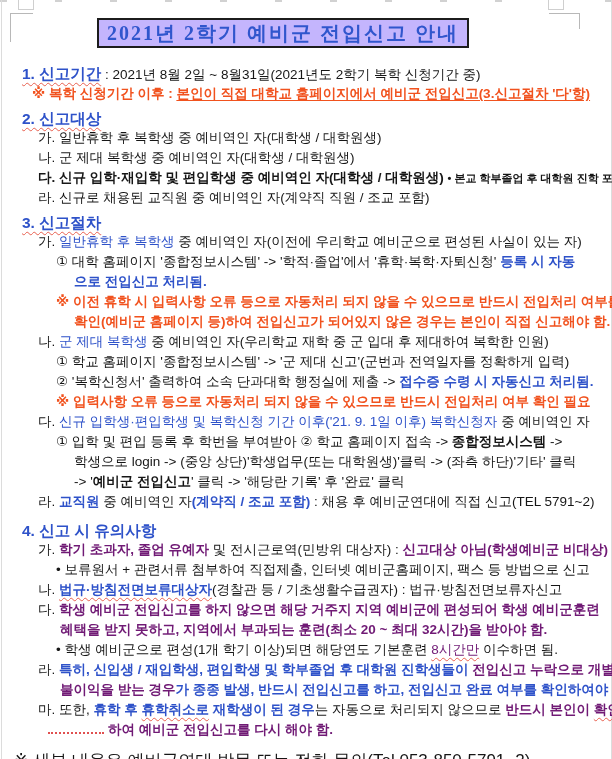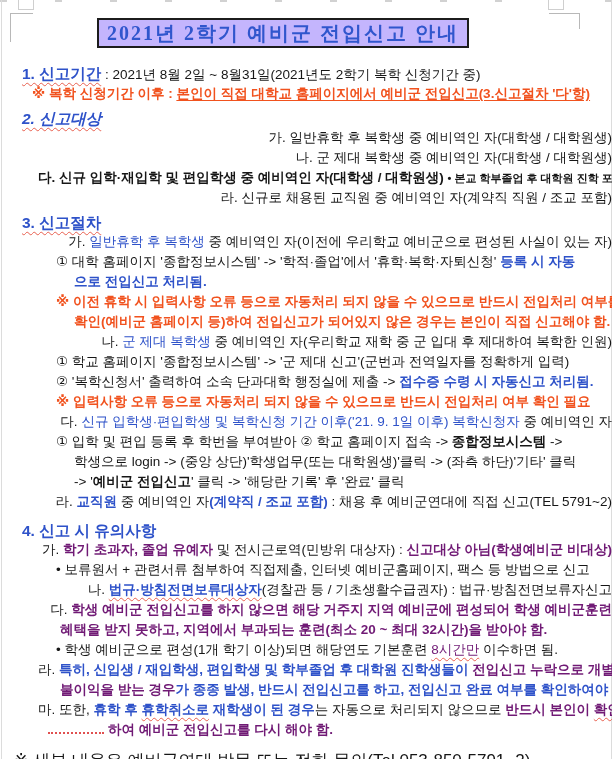--- a/index.html
+++ b/index.html
@@ -44,21 +44,21 @@
   .c-b{color:#2e52c9;}
   .c-r{color:#701a75;}
   .c-o{color:#f1521e;}
   .bold{font-weight:bold;}
   .u-ln{text-decoration:underline;text-underline-offset:2px;}
   .u-sq{text-decoration:underline;text-decoration-style:wavy;
     text-decoration-color:#e86050;text-decoration-thickness:1px;text-underline-offset:3px;}
   .squig-pad{display:inline-block;width:56px;height:4px;border-bottom:2px dotted #e05050;
     margin-right:4px;}
   .ind-0{padding-left:22px;}
-  .ind-1{padding-left:38px;text-align:right;}
+  .ind-1{padding-left:38px;}
   .ind-1x{padding-left:32px;}
   .ind-1w{padding-left:60px;}
   .ind-2{padding-left:56px;}
   .ind-2w{padding-left:74px;}
   .ind-m{padding-left:48px;}
   .ind-f{padding-left:14px;}
 </style>
 </head>
 <body>
 
@@ -70,21 +70,21 @@
 <div class="corner-tl"></div>
 <div class="corner-tr"></div>
 
 <div class="title-box">
   <span class="title-text">2021년 2학기 예비군 전입신고 안내</span>
 </div>
 
 <div class="doc">
     <div class="line ind-0" style="margin-top: 6px;"><span class="c-b bold u-sq s-h">1. 신고기간</span><span class="c-k"> : </span><span class="c-k">2021년 8월 2일 ~ 8월31일(2021년도 2학기 복학 신청기간 중)</span></div>
     <div class="line ind-1x"><span class="c-o bold">※ 복학 신청기간 이후 : </span><span class="c-o bold u-ln">본인이 직접 대학교 홈페이지에서 예비군 전입신고(3.신고절차 '다'항)</span></div>
-    <div class="line ind-0 s-h" style="margin-top: 2px; font-style: italic;"><span class="c-b bold u-sq s-h">2. 신고대상</span></div>
+    <div class="line ind-0 s-h" style="margin-top: 2px;"><span class="c-b bold u-sq s-h">2. 신고대상</span></div>
     <div class="line ind-1"><span class="c-k">가. 일반휴학 후 복학생 중 예비역인 자(대학생 / 대학원생)</span></div>
     <div class="line ind-1"><span class="c-k">나. 군 제대 복학생 중 예비역인 자(대학생 / 대학원생)</span></div>
     <div class="line ind-1"><span class="c-k bold">다. 신규 입학·재입학 및 편입학생 중 예비역인 자(대학생 / 대학원생) </span><span class="c-k bold s-sm">• 본교 학부졸업 후 대학원 진학 포함</span></div>
     <div class="line ind-1"><span class="c-k">라. 신규로 채용된 교직원 중 예비역인 자(계약직 직원 / 조교 포함)</span></div>
     <div class="line ind-0 s-h" style="margin-top: 2px;"><span class="c-b bold u-sq s-h">3. 신고절차</span></div>
     <div class="line ind-1"><span class="c-k">가. </span><span class="c-b">일반휴학 후 복학생</span><span class="c-k"> 중 예비역인 자(이전에 우리학교 예비군으로 편성된 사실이 있는 자)</span></div>
     <div class="line ind-2"><span class="c-k">① 대학 홈페이지 '종합정보시스템' -&gt; '학적·졸업'에서 '휴학·복학·자퇴신청' </span><span class="c-b bold">등록 시 자동</span></div>
     <div class="line ind-2w"><span class="c-b bold">으로 전입신고 처리됨.</span></div>
     <div class="line ind-2"><span class="c-o bold">※ 이전 휴학 시 입력사항 오류 등으로 자동처리 되지 않을 수 있으므로 반드시 전입처리 여부를</span></div>
     <div class="line ind-2w"><span class="c-o bold">확인(예비군 홈페이지 등)하여 전입신고가 되어있지 않은 경우는 본인이 직접 신고해야 함.</span></div>

